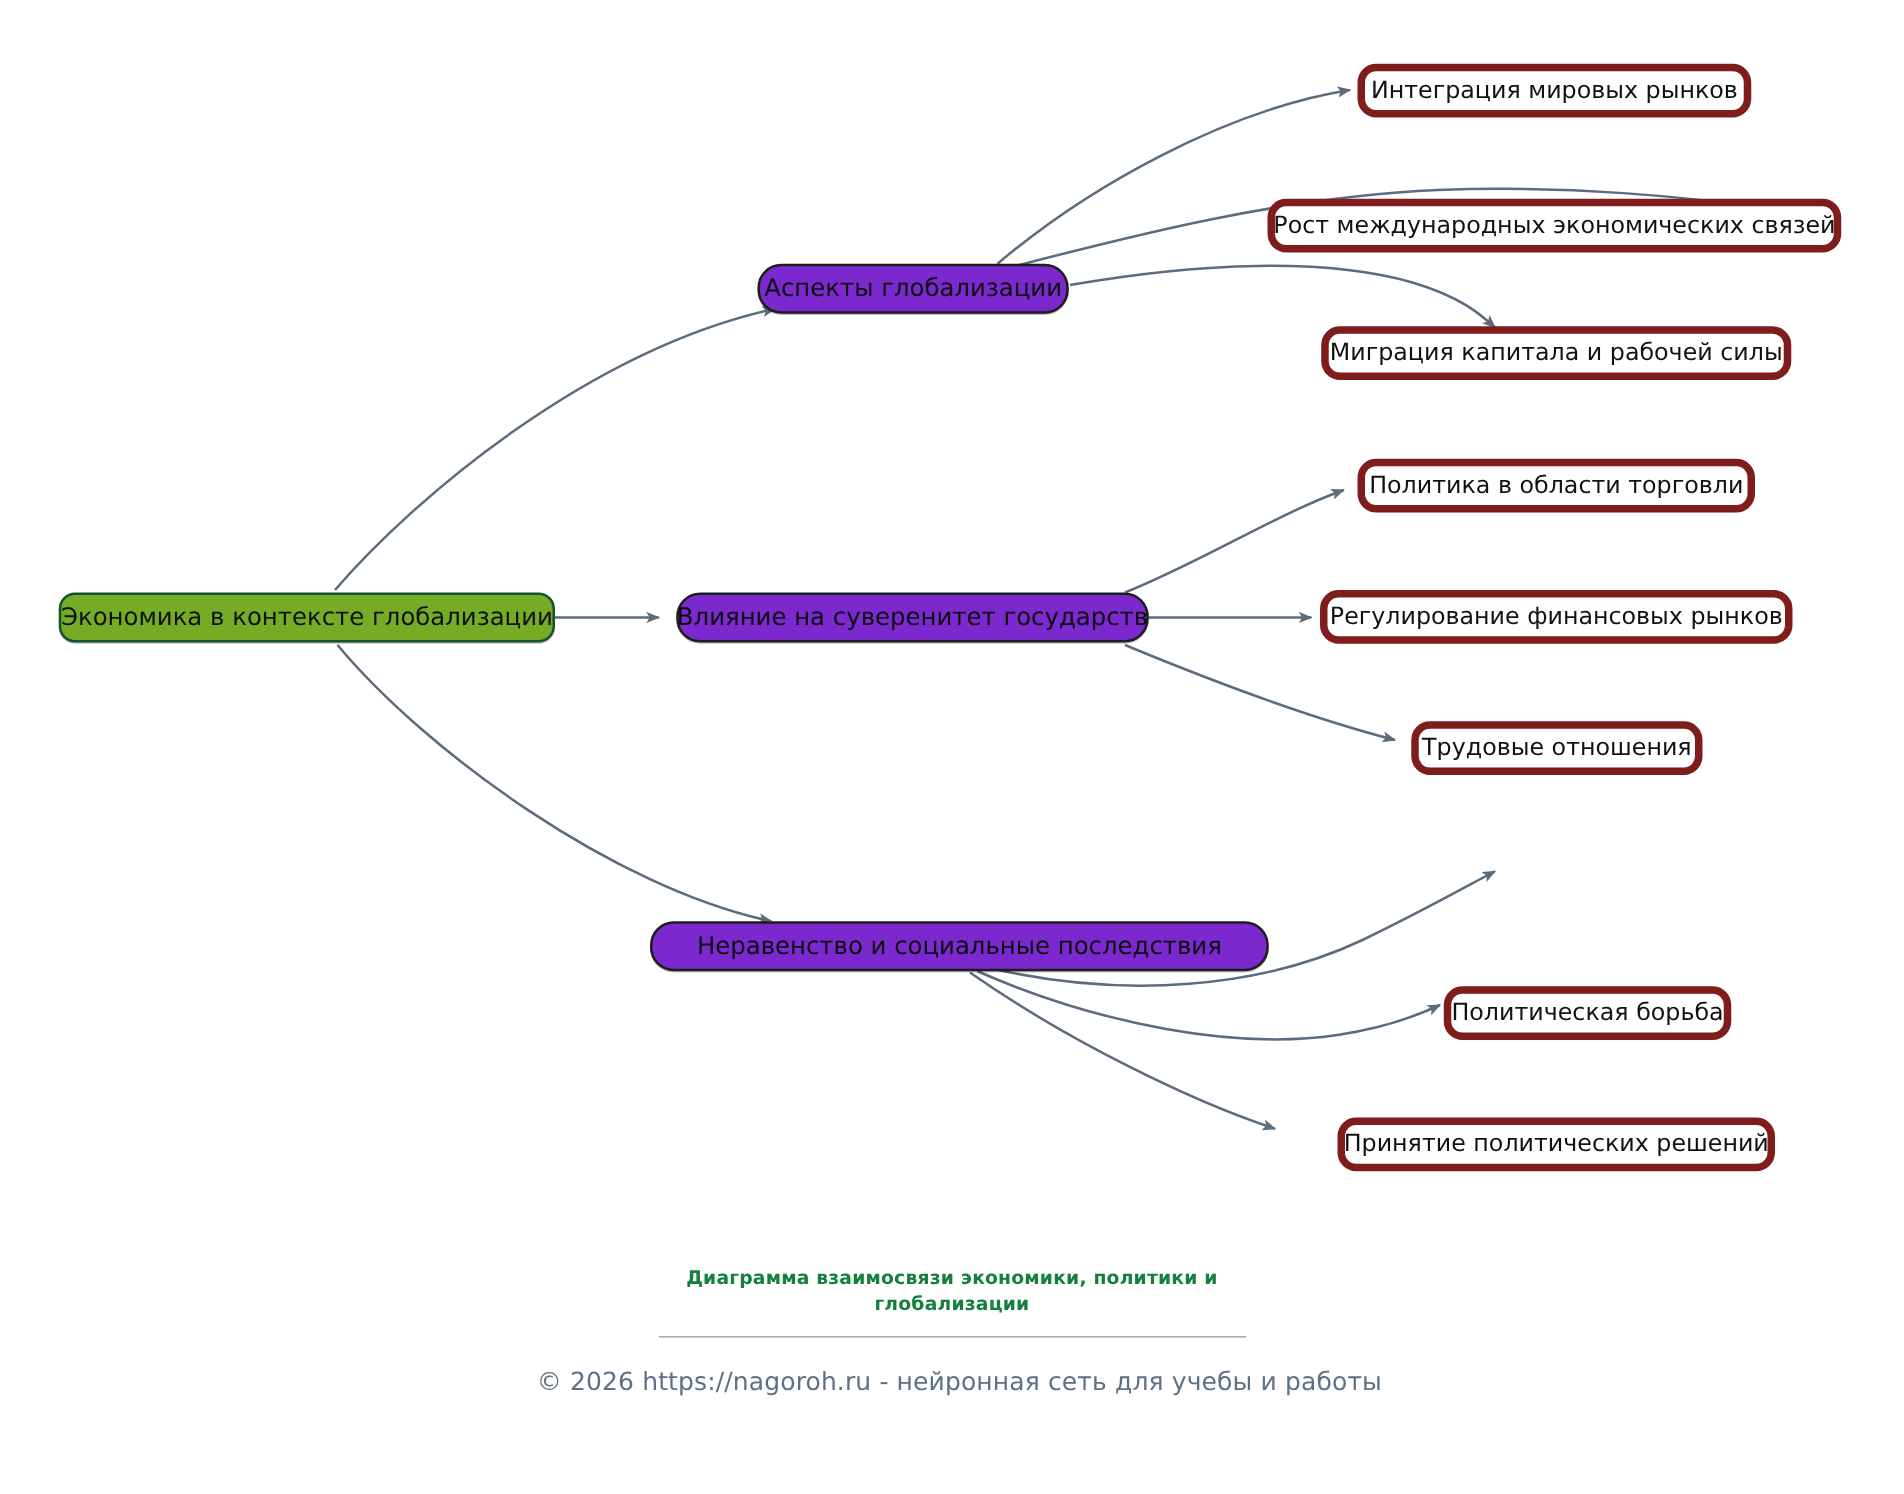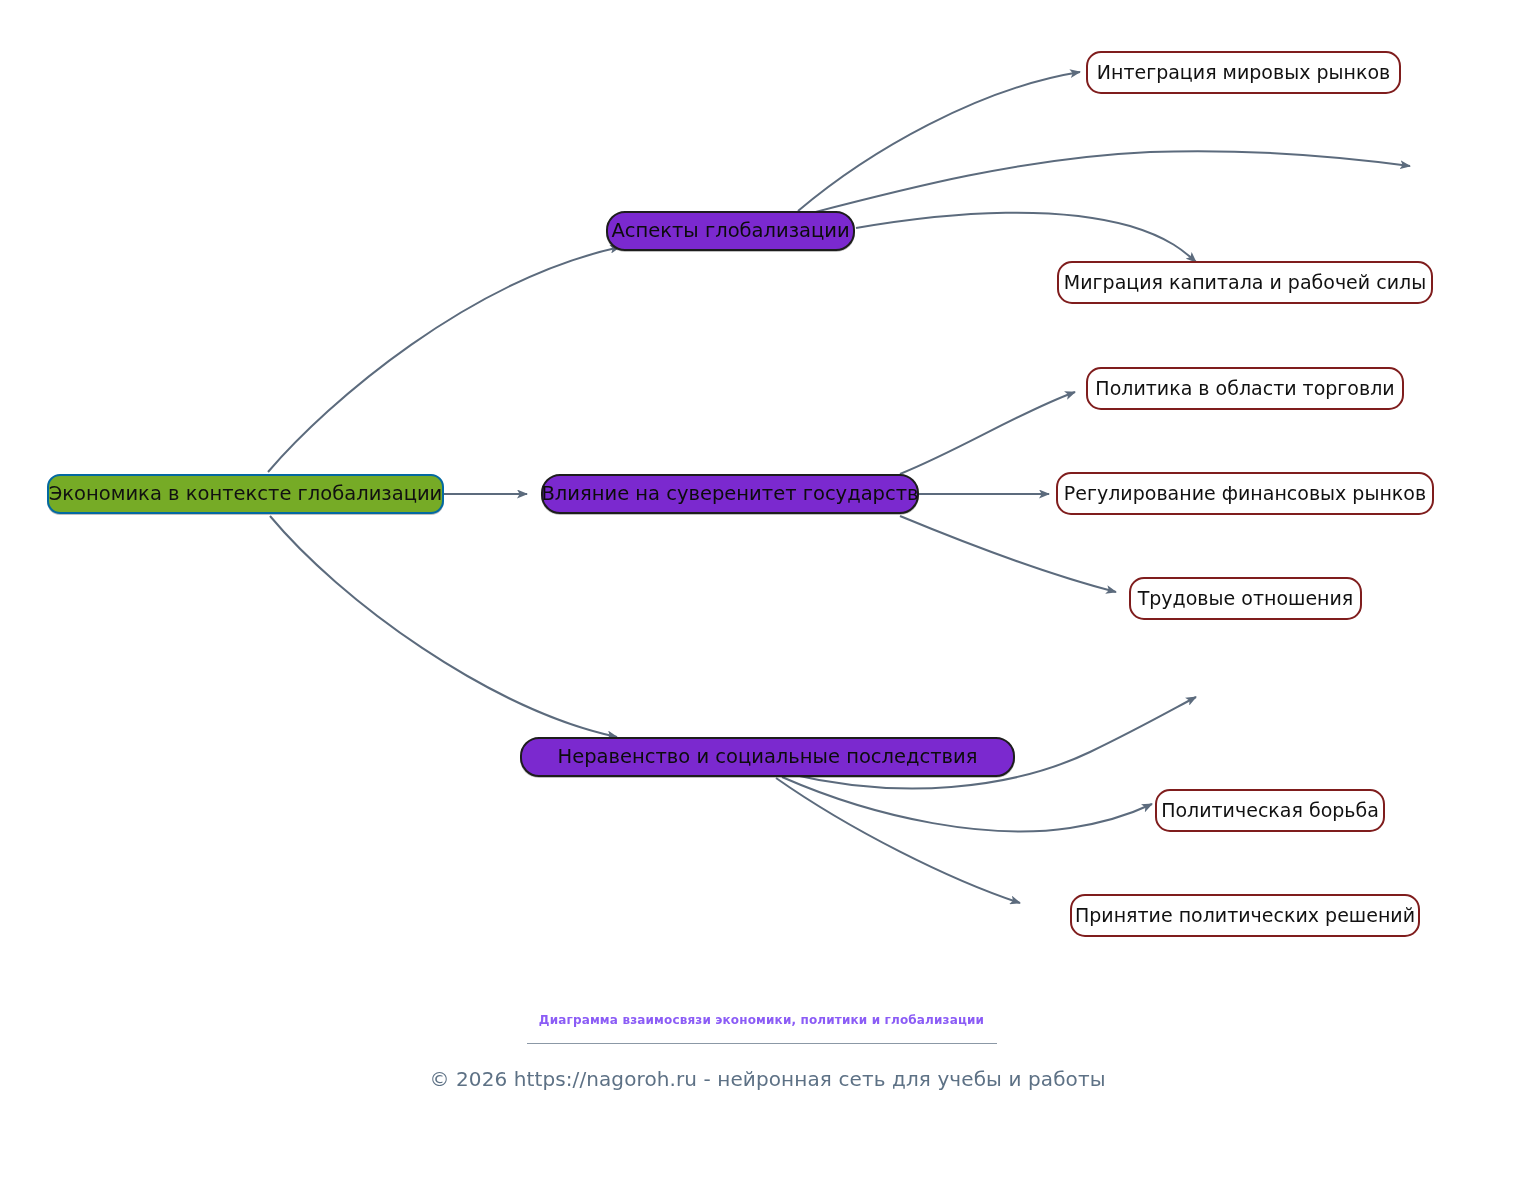--- a/index.html
+++ b/index.html
@@ -44,21 +44,21 @@
   }
 
   .node-label {
     display: block;
     white-space: nowrap;
   }
 
   
   .node.root {
     background: #76ab26;
-    border: 2px solid #0369a1;
+    border: 2px solid #14532d;
     border-radius: 13px;
     color: #111111;
     font-size: 19.5px;
     padding: 0 14px;
     box-shadow: 0 1px 0 rgba(0,0,0,0.25);
   }
 
   
   .node.branch {
     background: #7b29cf;
@@ -66,39 +66,39 @@
     border-radius: 19px;
     color: #0c0c0c;
     font-size: 19.5px;
     padding: 0 14px;
     box-shadow: 0 1px 0 rgba(0,0,0,0.25);
   }
 
   
   .node.leaf {
     background: #ffffff;
-    border: 2px solid #7f1d1d;
+    border: 6px solid #7f1d1d;
     border-radius: 15px;
     color: #111111;
     font-size: 19px;
     padding: 0 16px;
   }
 
   
   #footer-block {
     position: absolute;
     left: 0;
     top: 1012px;
     width: 1523px;
     text-align: center;
   }
   #diagram-title {
-    font-size: 12px;
+    font-size: 15px;
     font-weight: bold;
-    color: #8b5cf6;
+    color: #15803d;
     line-height: 1.42;
     letter-spacing: 0.15px;
     max-width: 540px;
     margin: 0 auto;
   }
   #footer-divider {
     width: 470px;
     height: 0;
     margin: 14px auto 0 auto;
     border-top: 1px solid #8b98a6;
@@ -148,20 +148,23 @@
   </div>
 
   <div class="node branch" style="left:606px; top:211px; width:249px; height:40px;">
     <span class="node-label">Аспекты глобализации</span>
   </div>
 
   <div class="node leaf" style="left:1086px; top:51px; width:315px; height:43px;">
     <span class="node-label">Интеграция мировых рынков</span>
   </div>
 
+  <div class="node leaf" style="left:1014px; top:159px; width:459px; height:43px;">
+    <span class="node-label">Рост международных экономических связей</span>
+  </div>
 
   <div class="node leaf" style="left:1057px; top:261px; width:376px; height:43px;">
     <span class="node-label">Миграция капитала и рабочей силы</span>
   </div>
 
   <div class="node branch" style="left:541px; top:474px; width:378px; height:40px;">
     <span class="node-label">Влияние на суверенитет государств</span>
   </div>
 
   <div class="node leaf" style="left:1086px; top:367px; width:318px; height:43px;">

